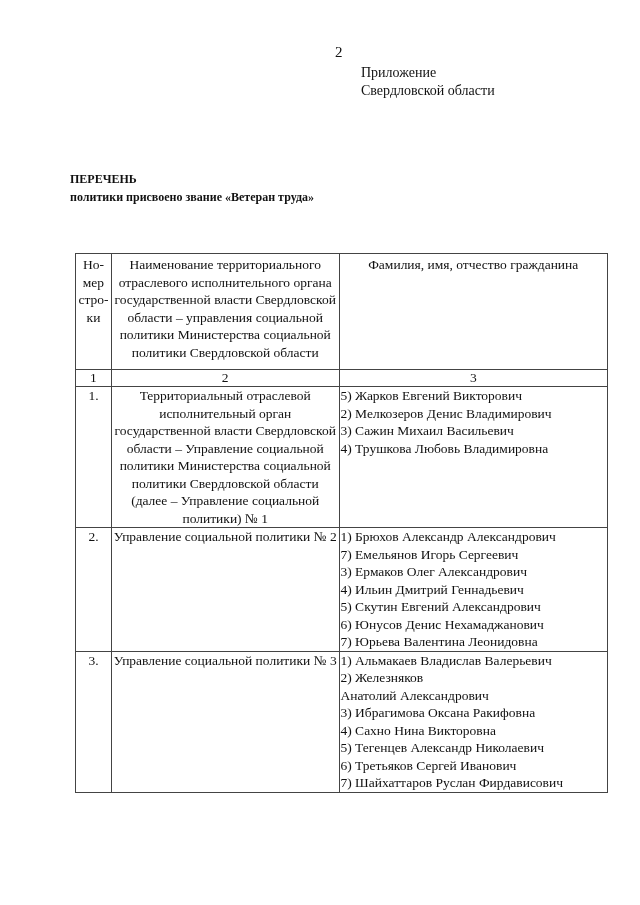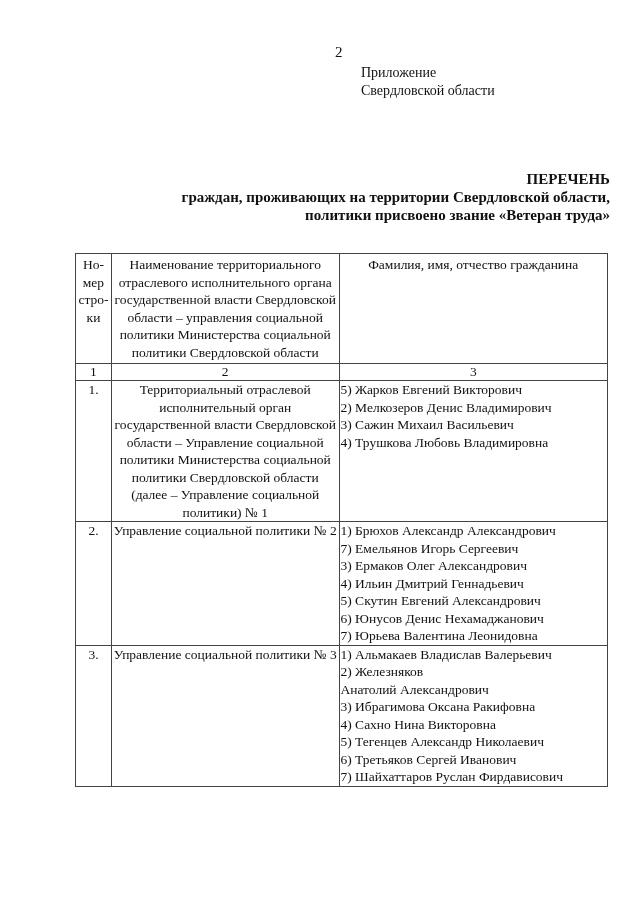--- a/index.html
+++ b/index.html
@@ -5,24 +5,24 @@
   html, body { margin: 0; padding: 0; background: #ffffff; }
   body { width: 640px; height: 905px; position: relative; overflow: hidden;
          font-family: "Liberation Serif", "DejaVu Serif", serif; color: #111; }
   .page-num { position: absolute; left: 335px; top: 44px; font-size: 15px; }
   .appendix { position: absolute; left: 361px; top: 64px; font-size: 14px; line-height: 17.5px; }
   .appendix .line { white-space: nowrap; }
   .sig-row { white-space: nowrap; }
   .underlined { display: inline-block; border-bottom: 1px solid #222; font-family: "DejaVu Sans Mono", monospace; font-size: 12px; text-align: center; line-height: 14px; }
   .date-field { width: 120px; margin-left: 4px; }
   .num-field { width: 60px; margin-left: 6px; }
-  .title-block { position: absolute; left: 70px; width: 540px; top: 170px; text-align: right; font-weight: bold; font-size: 15px; line-height: 18px; }
+  .title-block { position: absolute; left: 70px; width: 540px; top: 170px; text-align: left; font-weight: bold; font-size: 12px; line-height: 18px; }
   table.main { position: absolute; left: 75px; top: 253px; width: 533px; border-collapse: collapse; font-size: 13.5px; line-height: 17.5px; }
   table.main td, table.main th { border: 1px solid #444; vertical-align: top; padding: 0 1px; font-weight: normal; }
-  table.main th { padding-top: 2px; padding-bottom: 2px; }
+  table.main th { padding-top: 2px; padding-bottom: 8px; }
   .c1 { width: 33px; text-align: center; }
   .c2 { width: 226px; }
   .c3 { width: 266px; }
   .numrow td { text-align: center; padding: 0; line-height: 16px; }
   td.num { text-align: center; }
   td.org { padding-left: 2px; text-align: center; }
   td.names { padding-left: 2px; }
   .name-line { white-space: nowrap; }
 </style>
 </head>
@@ -30,21 +30,20 @@
 
 <div class="page-num">2</div>
 
 <div class="appendix">
   <div class="line">Приложение</div>
   <div class="line">Свердловской области</div>
 </div>
 
 <div class="title-block">
   <div>ПЕРЕЧЕНЬ</div>
-  <div>граждан, проживающих на территории Свердловской области,</div>
   <div>политики присвоено звание «Ветеран труда»</div>
 </div>
 
 <table class="main">
   <thead>
     <tr>
       <th class="c1">Но-<br>мер<br>стро-<br>ки</th>
       <th class="c2">Наименование территориального отраслевого исполнительного органа государственной власти Свердловской области – управления социальной политики Министерства социальной политики Свердловской области</th>
       <th class="c3">Фамилия, имя, отчество гражданина</th>
     </tr>

